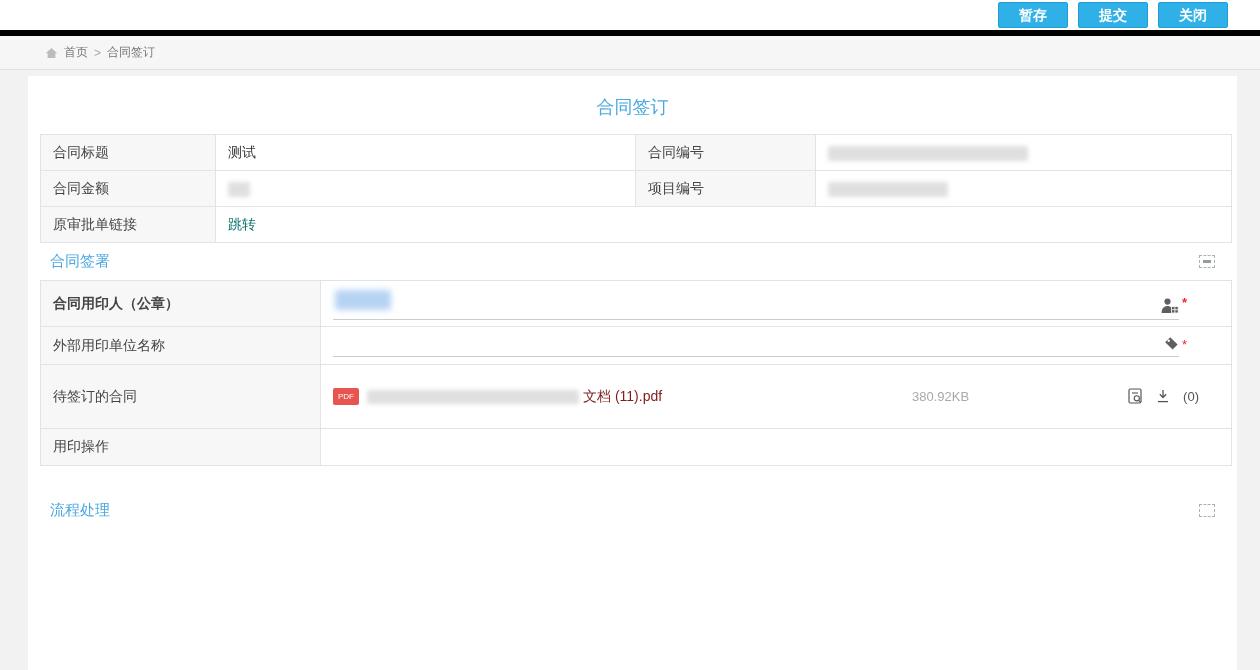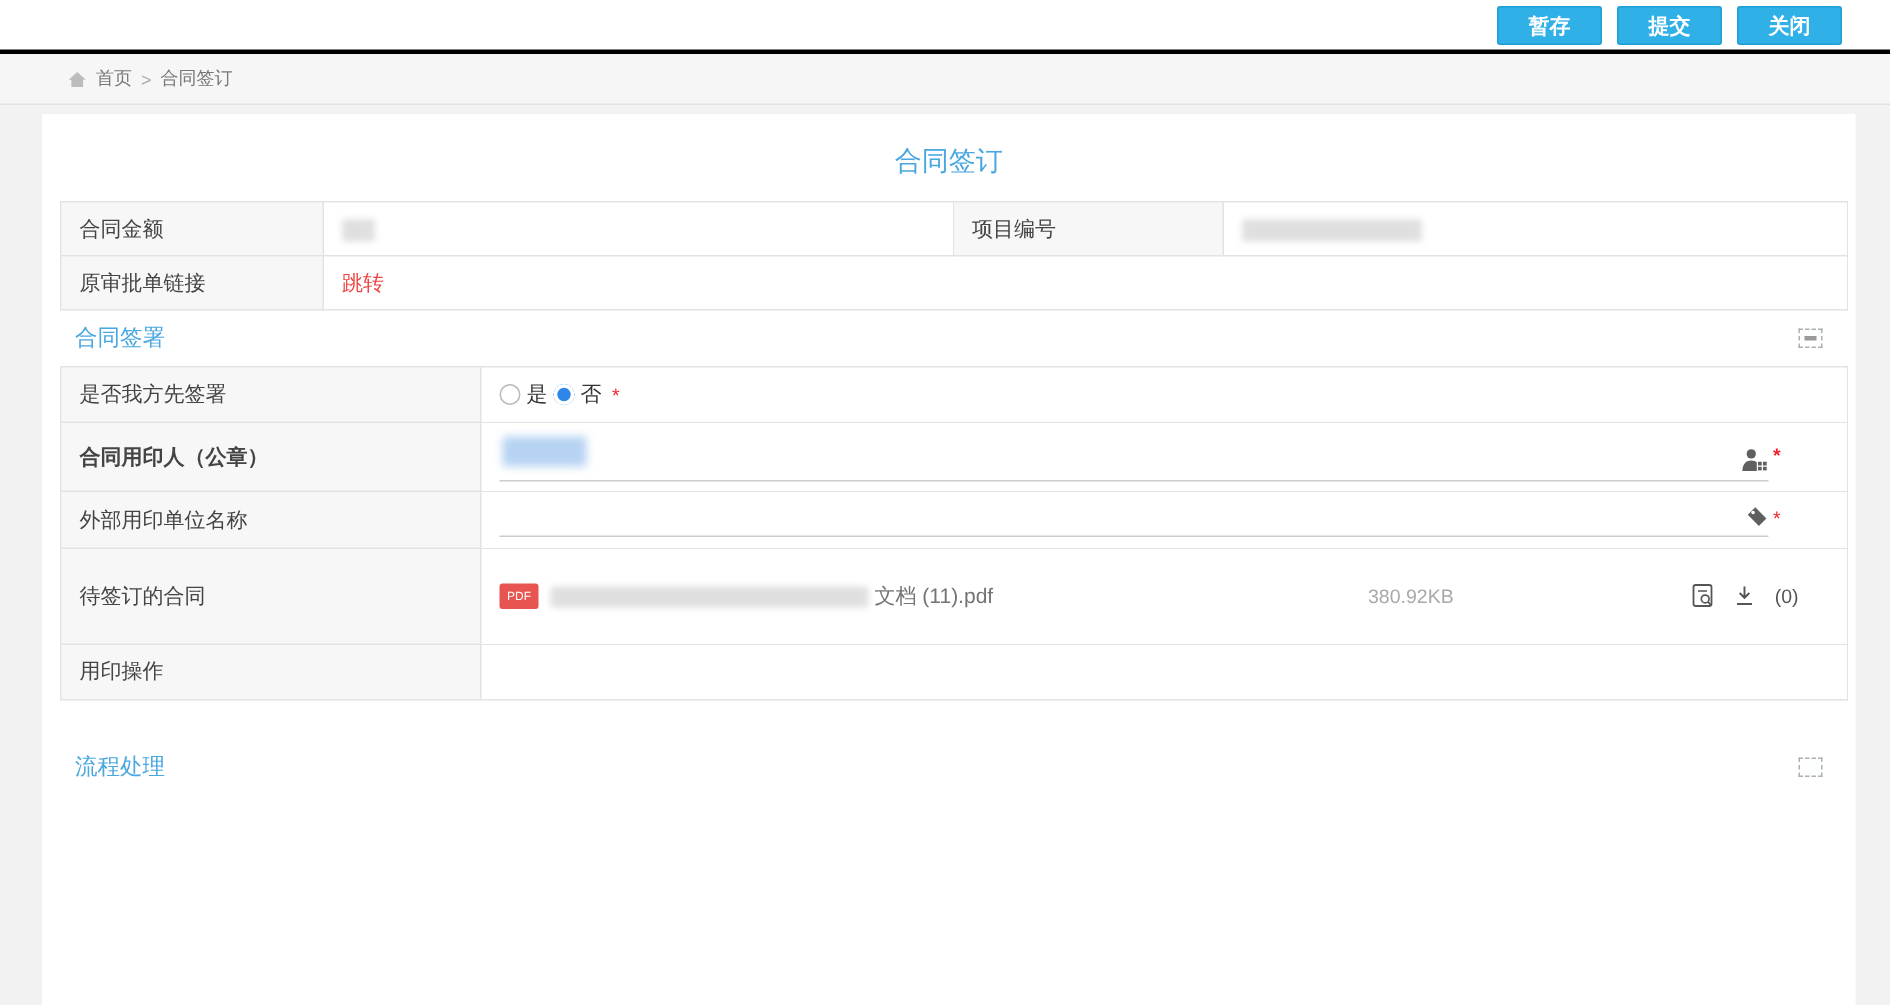--- a/index.html
+++ b/index.html
@@ -1,20 +1,20 @@
 <!DOCTYPE html>
 <html><head>
 <meta charset="utf-8">
 <style>
   * { margin:0; padding:0; box-sizing:border-box; }
   html,body { width:1260px; height:670px; overflow:hidden; }
   body { font-family:"Liberation Sans", sans-serif; font-size:14px; color:#333; background:#f2f2f2; }
 
   
-  .topbar { height:36px; background:#fff; border-bottom:3px solid #000000;
+  .topbar { height:36px; background:#fff; border-bottom:6px solid #000000;
             display:flex; align-items:center; justify-content:flex-end; padding-right:32px; gap:10px; }
   .tbtn { width:70px; height:26px; background:#2fb0e7; border:1px solid #1e9ed6; border-radius:2px;
           color:#fff; font-size:14px; font-weight:bold; cursor:pointer; line-height:24px; text-align:center; }
 
   
   .crumbbar { height:34px; background:#f6f6f6; border-bottom:1px solid #e1e1e1;
               display:flex; align-items:center; padding-left:45px; font-size:12px; color:#777; gap:6px; }
   .crumb-sep { color:#aaa; }
 
   
@@ -22,21 +22,21 @@
   .page-title { text-align:center; color:#4aa8e0; font-size:18px; padding:19px 0 15px 0; }
 
   table { border-collapse:collapse; margin-left:12px; width:1192px; table-layout:fixed; }
   td { border:1px solid #e3e3e3; font-size:14px; vertical-align:middle; }
   td.lab { background:#f7f7f7; color:#444; padding-left:12px; }
   td.val { background:#fff; padding-left:12px; position:relative; }
 
   .info-table td { height:36px; }
   .sign-table td.lab { width:280px; }
 
-  a.jump { color:#ef4444; text-decoration:none; cursor:pointer; }
+  a.jump { color:#0f766e; text-decoration:none; cursor:pointer; }
 
   
   .redact { display:inline-block; background:#c6c6c6; opacity:.55; filter:blur(2px); border-radius:2px; vertical-align:middle; }
   .redact.blue { background:#9ec4ee; opacity:.75; filter:blur(3px); }
 
   
   .sec-head { height:37px; display:flex; align-items:center; padding:0 22px; color:#4aa8e0; font-size:15px; }
   .sec-head .grow { flex:1; }
   .collapse-box { width:16px; height:13px; border:1px dashed #b0b0b0; background:#fdfefe;
                   display:flex; align-items:center; justify-content:center; cursor:pointer; }
@@ -51,21 +51,21 @@
   .ufield { position:relative; display:inline-block; height:32px; width:846px;
             border-bottom:1px solid #cccccc; vertical-align:middle; }
   .ufield .chip { position:absolute; left:2px; top:2px; }
   .ufield .fic  { position:absolute; right:0; bottom:2px; cursor:pointer; }
   .ufield.short { height:22px; }
 
   
   .file-line { display:flex; align-items:center; height:100%; }
   .pdf-badge { width:26px; height:17px; background:#e8544f; border-radius:2px; color:#fff;
                font-size:8px; font-weight:normal; display:inline-flex; align-items:center; justify-content:center; margin-right:8px; }
-  .fname { color:#737373; }
+  .fname { color:#7f1d1d; }
   .fsize { position:absolute; left:591px; color:#a9a9a9; font-size:13px; }
   .facts { position:absolute; right:32px; display:flex; align-items:center; gap:13px; color:#555; font-size:13px; }
   .ic { cursor:pointer; display:inline-flex; }
 
   .proc-wrap { margin-top:26px; }
 </style>
 </head>
 <body>
 
 <div class="topbar">
@@ -90,20 +90,26 @@
   <div class="page-title">合同签订</div>
 
   <table class="info-table">
     <colgroup>
         <col style="width:175px">
         <col style="width:420px">
         <col style="width:180px">
         <col>
       </colgroup>
     <tbody>
+        <tr>
+      <td class="lab">合同标题</td>
+      <td class="val">测试</td>
+      <td class="lab">合同编号</td>
+      <td class="val"><span class="redact" style="width:200px;height:15px;"></span></td>
+    </tr>
     <tr>
       <td class="lab">合同金额</td>
       <td class="val"><span class="redact" style="width:22px;height:15px;"></span></td>
       <td class="lab">项目编号</td>
       <td class="val"><span class="redact" style="width:120px;height:15px;"></span></td>
     </tr>
     <tr>
       <td class="lab">原审批单链接</td>
       <td class="val" colspan="3">
         <a class="jump">跳转</a>
@@ -119,32 +125,20 @@
         <i></i>
       </span>
   </div>
 
   <table class="sign-table">
     <colgroup>
         <col style="width:280px">
         <col>
       </colgroup>
     <tbody>
-        <tr style="height:37px;">
-      <td class="lab">是否我方先签署</td>
-      <td class="val">
-        <span class="radio-row">
-          <span class="radio"></span>
-          <span>是</span>
-          <span class="radio checked"></span>
-          <span>否</span>
-          <span class="req">*</span>
-        </span>
-      </td>
-    </tr>
 
     <tr style="height:46px;font-weight:bold;">
       <td class="lab">合同用印人（公章）</td>
       <td class="val">
         <span class="ufield">
           <span class="chip redact blue" style="width:56px;height:20px;"></span>
           <span class="fic">
             <svg width="18" height="16" viewBox="0 0 18 16">
                   <circle cx="6.5" cy="3.6" r="3.1" fill="#5f5f5f"></circle>
                   <path d="M0.6 15 C0.6 10 3.4 8 6.5 8 C9.6 8 12.4 10 12.4 15 Z" fill="#5f5f5f"></path>

